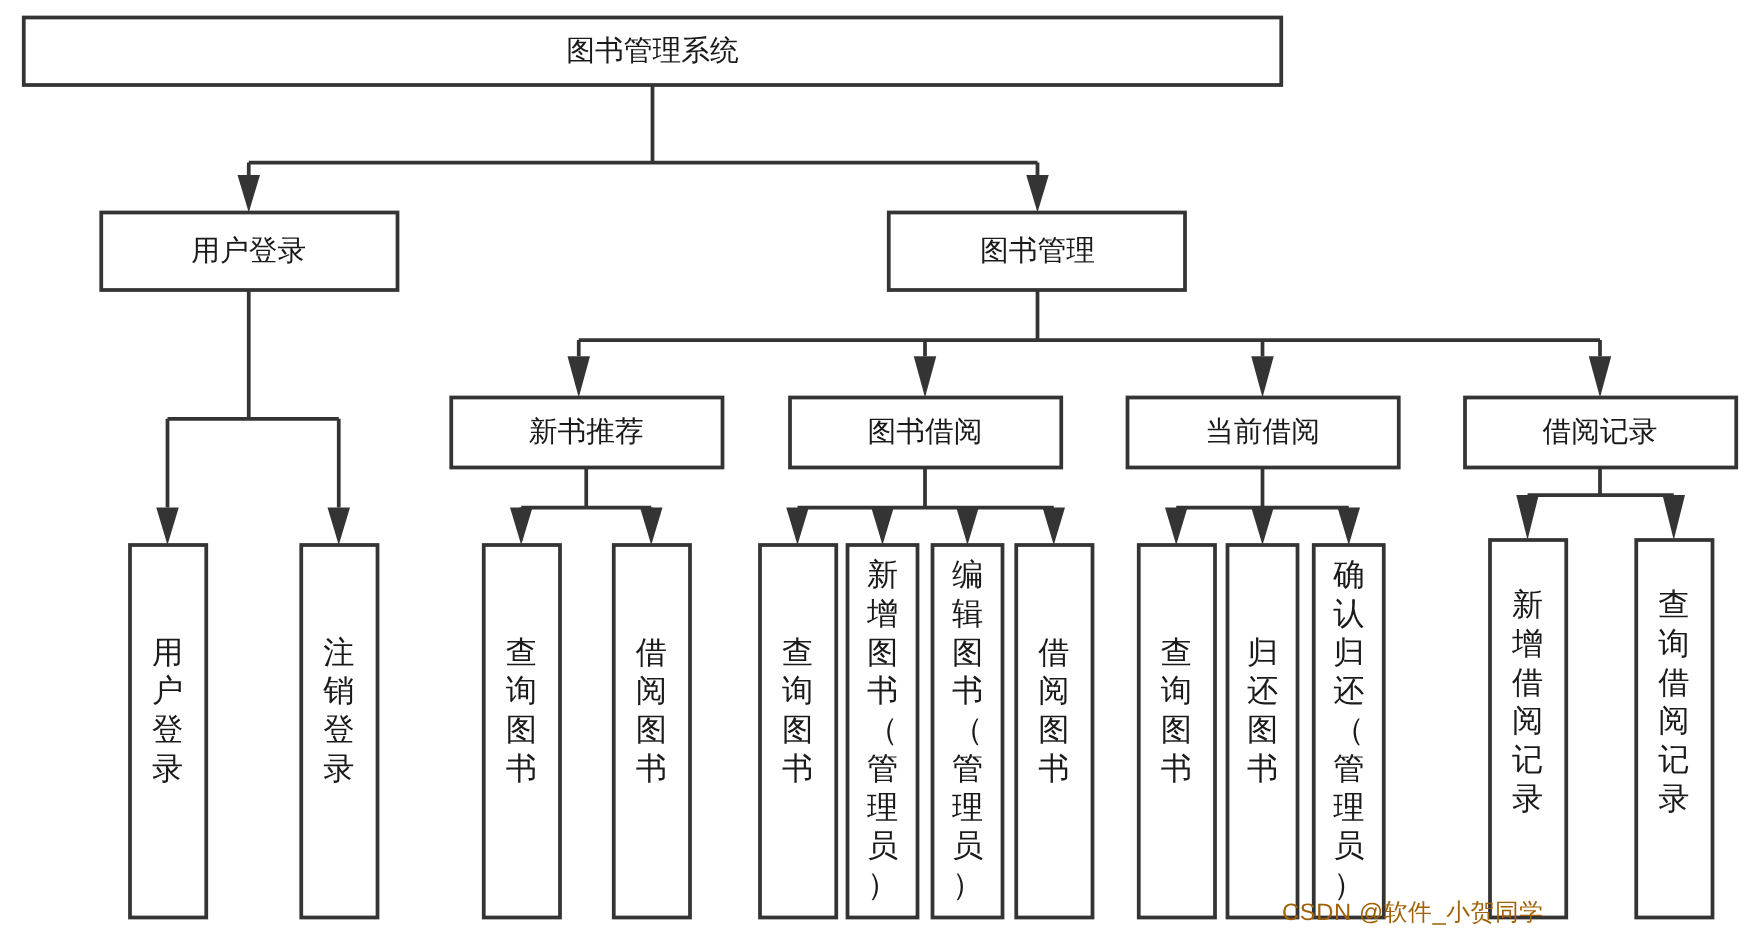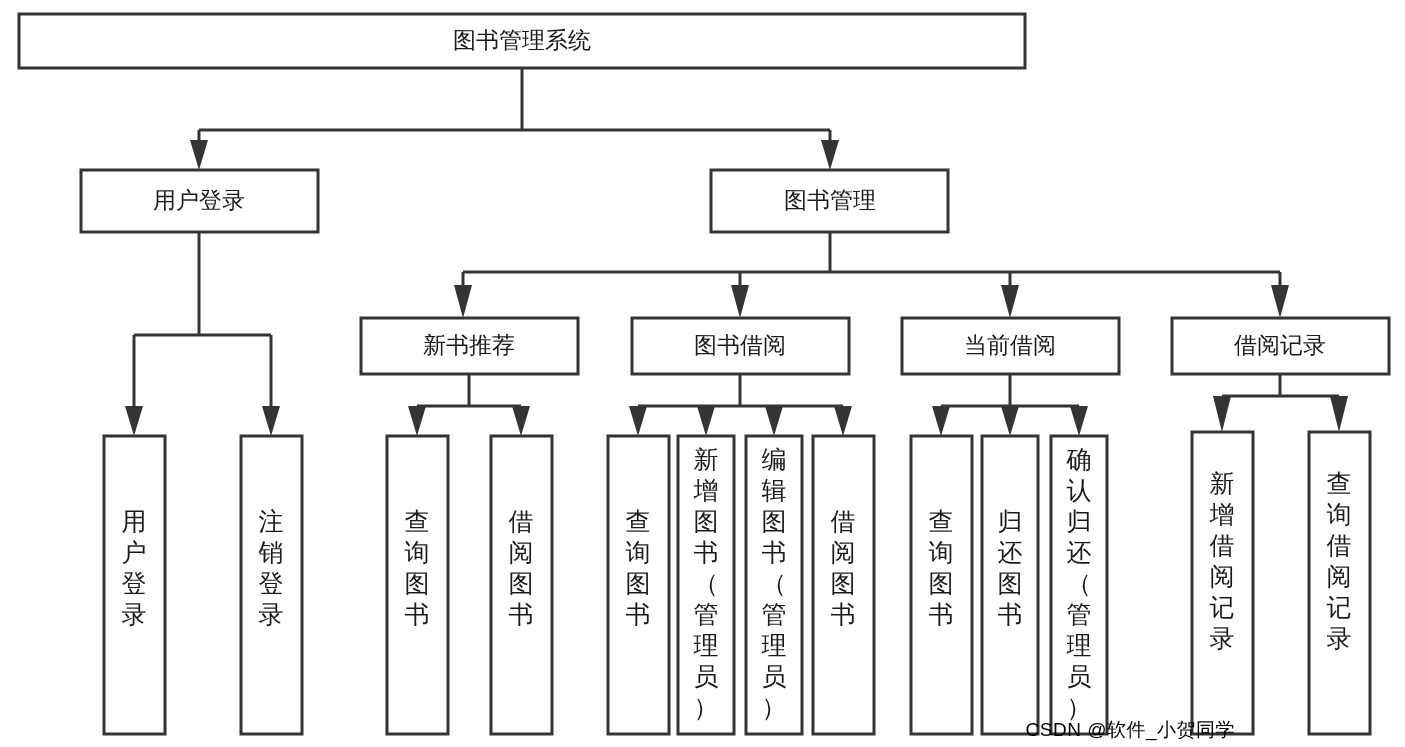--- a/index.html
+++ b/index.html
@@ -56,21 +56,21 @@
     font-size: 25px;
     fill: #1a1a1a;
     text-anchor: middle;
   }
   .watermark {
     position: absolute;
     right: 8px;
     bottom: 4px;
     font-family: "Liberation Sans", "DejaVu Sans", sans-serif;
     font-size: 19px;
-    color: #000000;
+    color: #a16207;
     letter-spacing: 0.5px;
     white-space: nowrap;
     user-select: none;
   }
 </style>
 </head>
 <body>
 
 <div id="diagram-root">
 

